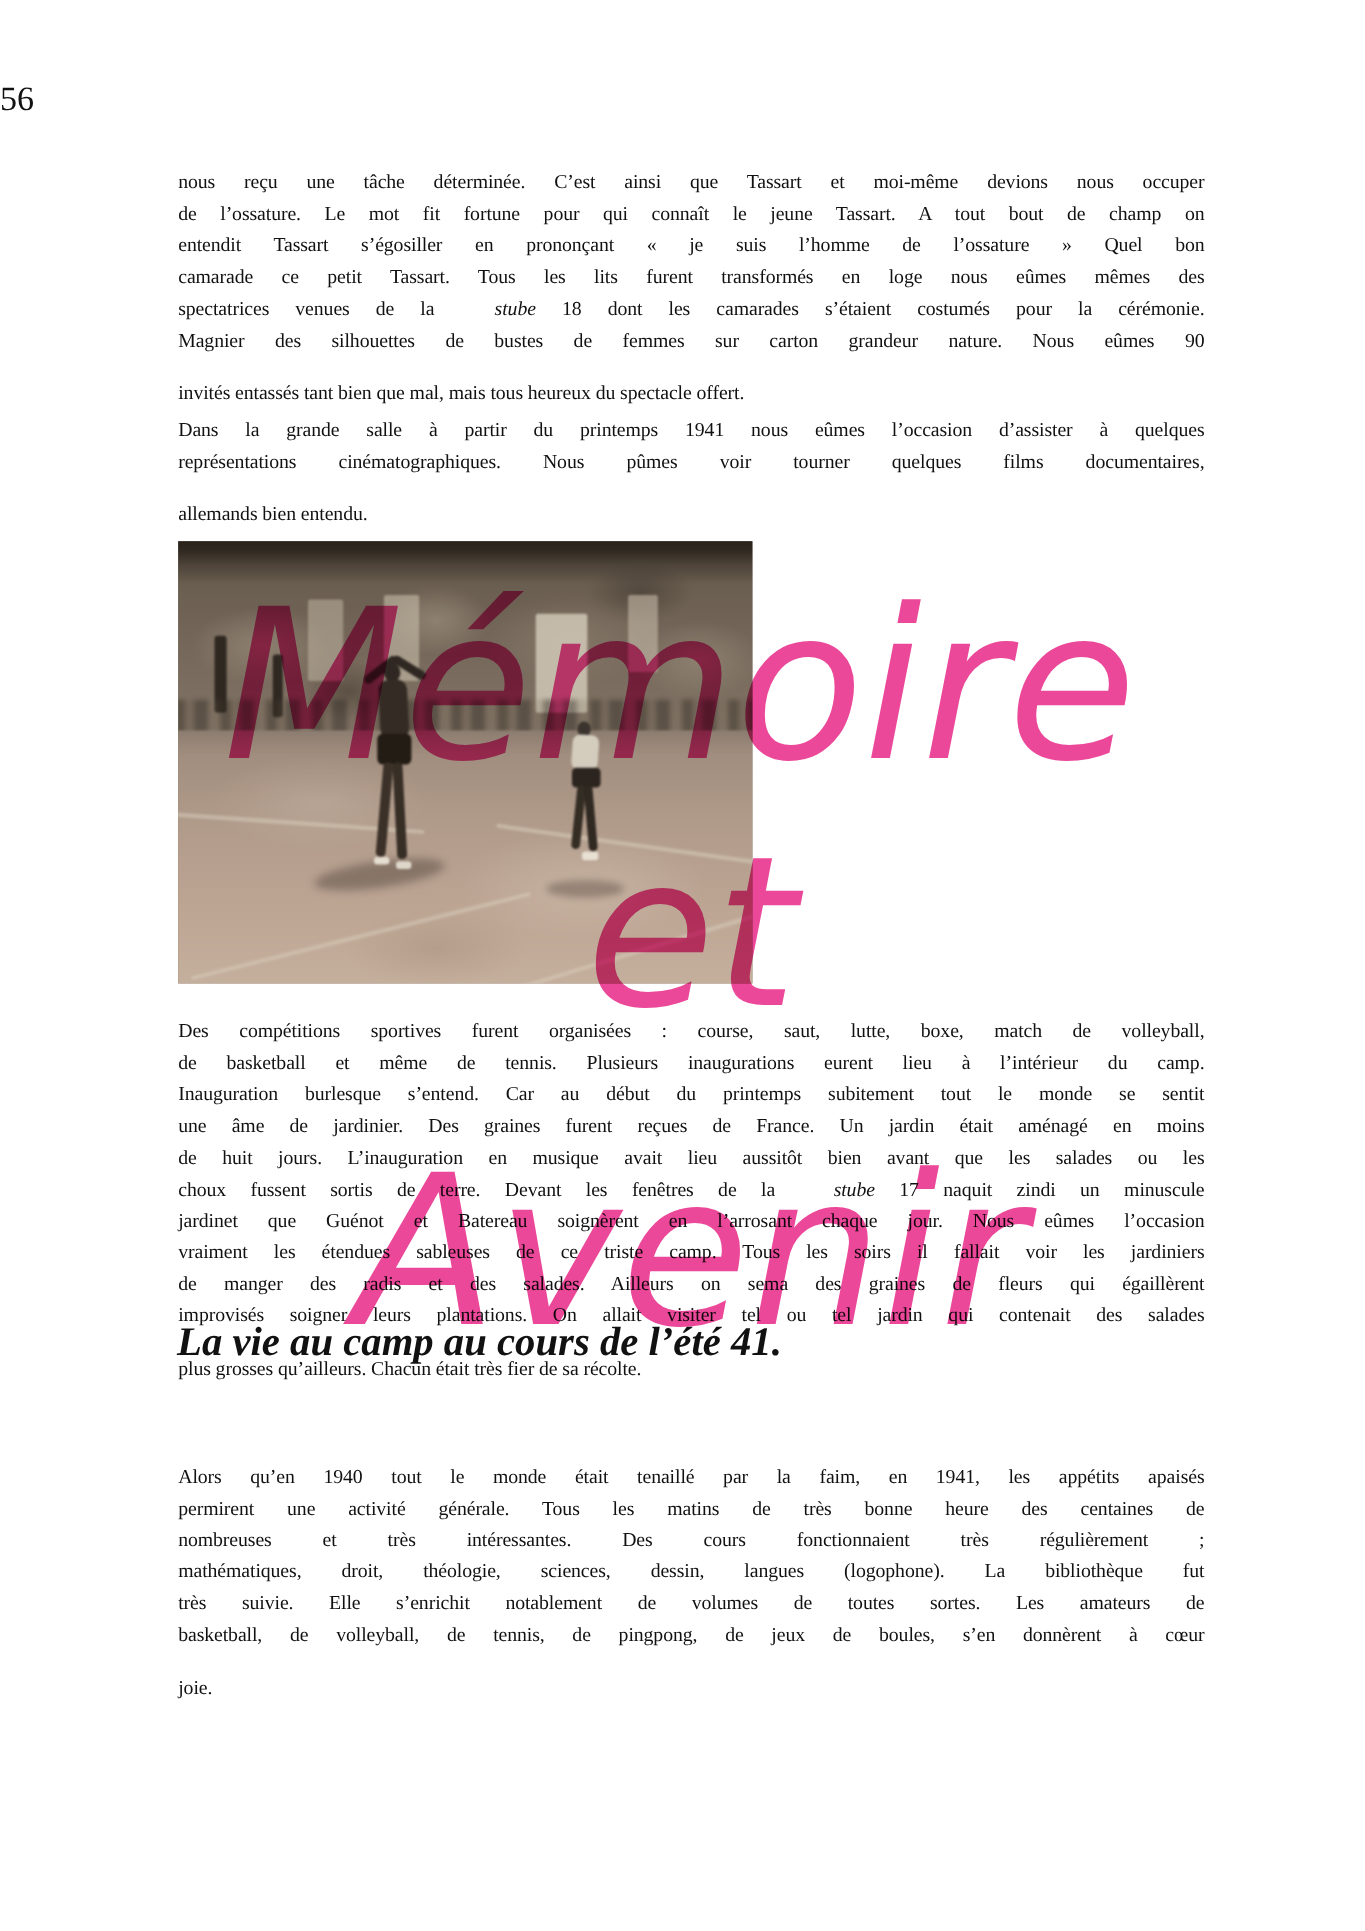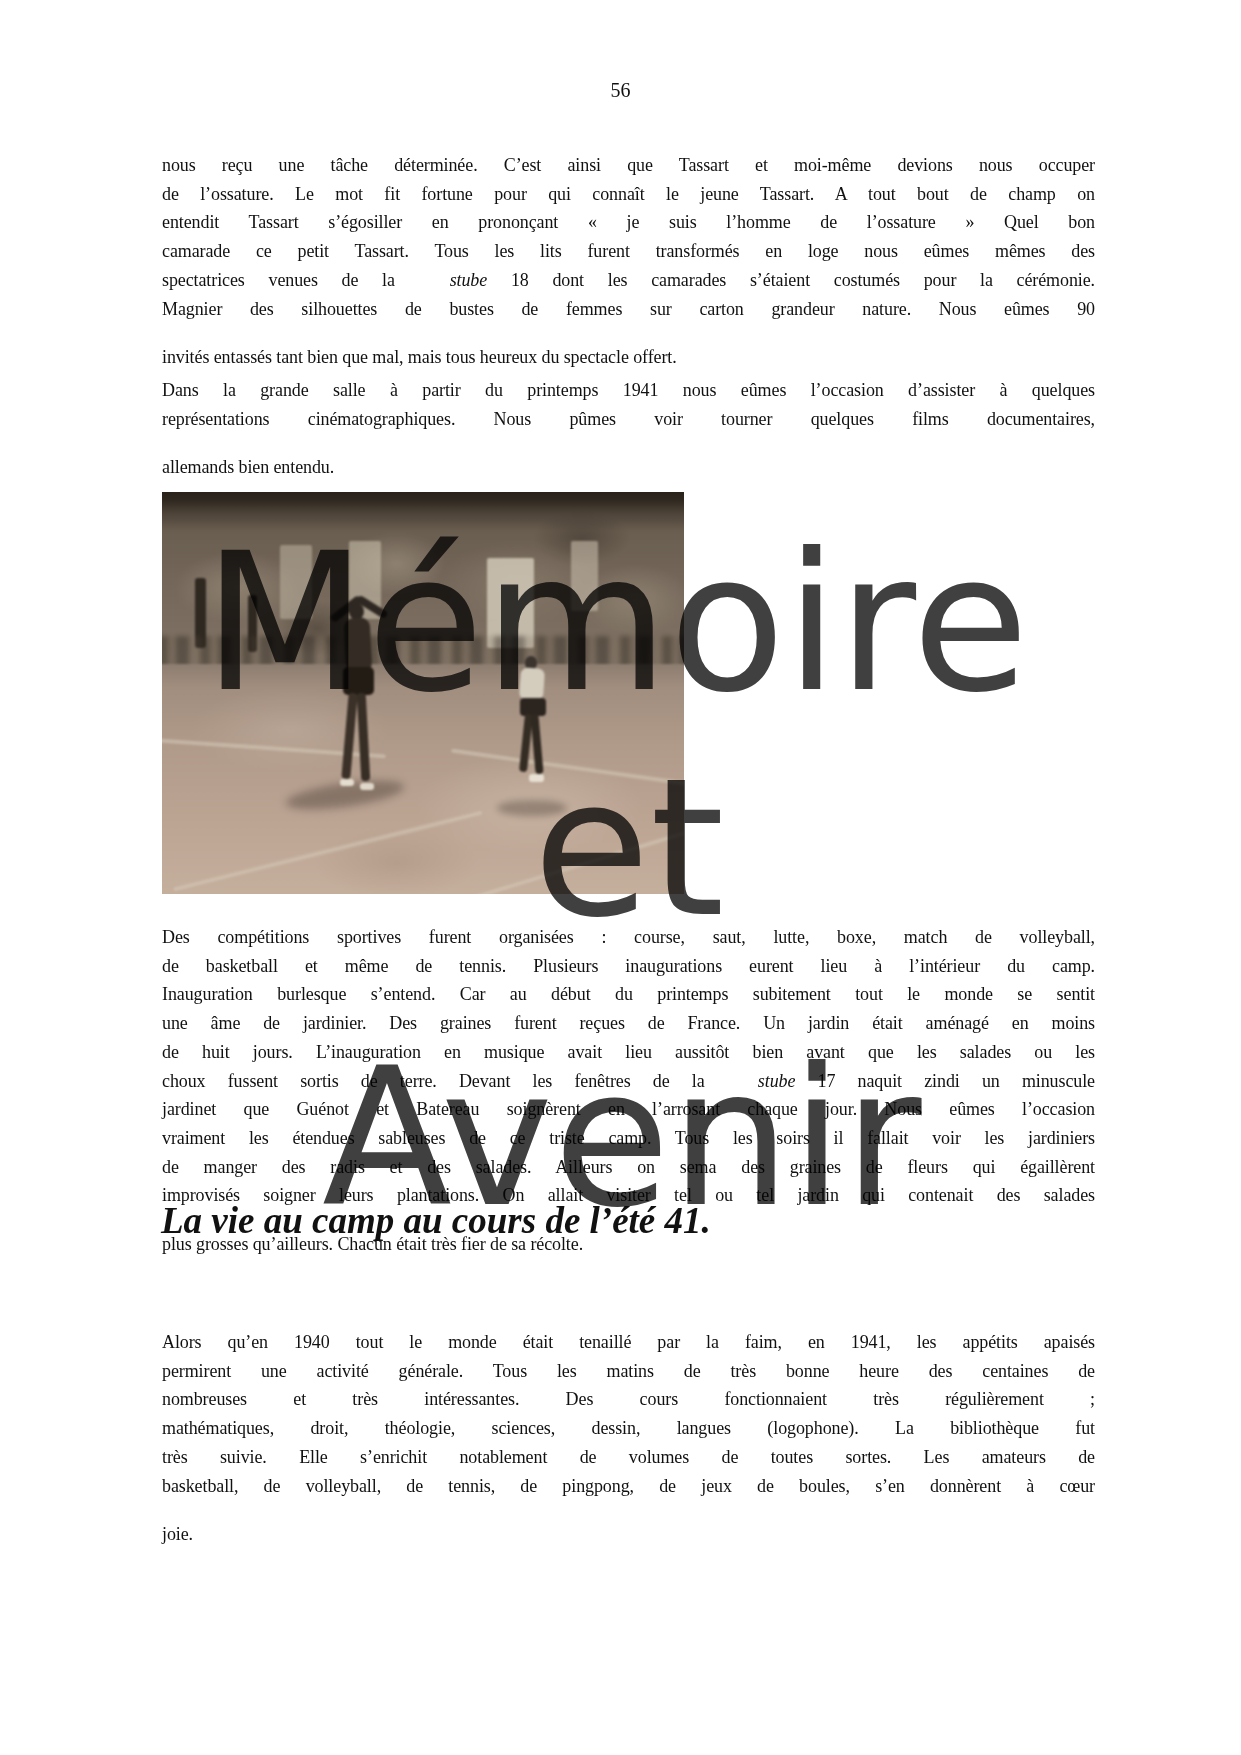--- a/index.html
+++ b/index.html
@@ -5,21 +5,21 @@
   html,body { margin:0; padding:0; background:#ffffff; }
   .page {
     position:relative; width:1241px; height:1755px;
     background:#ffffff; overflow:hidden;
     font-family:"Liberation Serif", serif; color:#111;
   }
 
   
   .page-number {
     position:absolute; top:76px; left:0; width:1241px;
-    text-align:center; font-size:20px; line-height:28.7px;
+    text-align:left; font-size:31px; line-height:28.7px;
   }
   .para {
     position:absolute; left:162px; width:933px;
     font-size:18px; line-height:28.7px; letter-spacing:-0.1px;
     z-index:2;
   }
   .para .line { text-align:justify; text-align-last:justify; white-space:normal; }
   .para .line.last { text-align-last:left;margin-top:20px; }
   .it { font-style:italic;margin-left:31px; }
   .p1 { top:151px; }
@@ -29,22 +29,22 @@
   .heading {
     position:absolute; left:161px; top:1204px; margin:0; z-index:2;
     font-family:"Liberation Serif", serif;
     font-size:37px; line-height:34px; font-style:italic; font-weight:bold;
     white-space:nowrap;
   }
 
   
   .wm {
     position:absolute; z-index:5; pointer-events:none; white-space:nowrap;
-    font-family:"DejaVu Sans", sans-serif; 
-    font-size:190px; line-height:190px; color:#404040;
+    font-family:"DejaVu Sans", sans-serif; font-style:italic;
+    font-size:190px; line-height:190px; color:#ec4899;
     mix-blend-mode:multiply;
   }
   .wm-memoire { left:203px; top:529px; }
   .wm-et      { left:533px; top:754px; }
   .wm-avenir  { left:322px; top:1044px; }
 
   
   .photo {
     position:absolute; left:162px; top:492px; width:522px; height:402px;
     margin:0; overflow:hidden; z-index:1; background:#7a6b5a;

